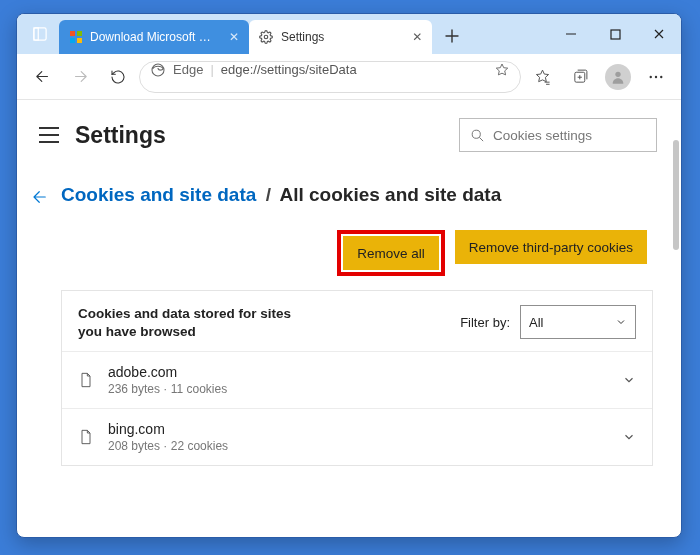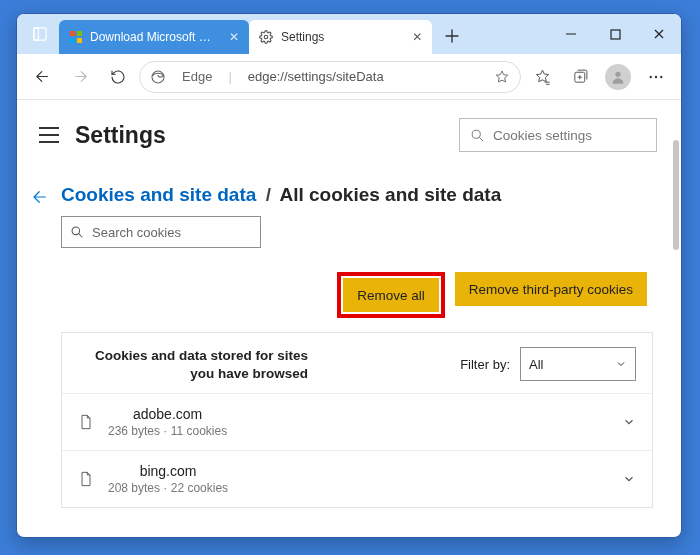--- a/index.html
+++ b/index.html
@@ -35,21 +35,21 @@
   .tab-fav { width:14px;height:14px;display:flex;align-items:center;justify-content:center;}
   .newtab { width:32px;height:32px; display:flex;align-items:center;justify-content:center; color:#333; margin-left:4px; margin-bottom:2px;}
   .win-controls { display:flex; height:100%; }
   .wc { width:44px; display:flex;align-items:center;justify-content:center; color:#222;}
   
   .toolbar { height:46px; display:flex; align-items:center; padding:0 8px; gap:4px; border-bottom:1px solid #e5e5e5;}
   .tbtn { width:34px;height:34px;display:flex;align-items:center;justify-content:center;border-radius:4px;color:#555;}
   .tbtn.disabled { color:#bbb; }
   .addr {
     flex:1; height:32px; border:1px solid #ddd; border-radius:16px;
-    display:flex; align-items:center; padding:0 10px; gap:16px; font-size:13px; color:#666;
+    display:flex; padding:0 10px; gap:7px; font-size:13px; color:#666;
   }
   .addr-sep { color:#ccc; }
   .addr .star { margin-left:auto; color:#666; }
   .avatar { width:26px;height:26px;border-radius:50%;background:#d0d0d0;display:flex;align-items:center;justify-content:center; margin:0 4px;}
   
   .page { flex:1; overflow:hidden; position:relative; display:flex; flex-direction:column;}
   .scrollbar { position:absolute; right:0; top:0; width:12px; height:100%; background:transparent;}
   .scrollthumb { position:absolute; right:2px; top:40px; width:6px; height:110px; background:#c6c6c6; border-radius:3px;}
   .settings-header { display:flex; align-items:center; padding:18px 24px 12px 22px; gap:16px;}
   .hamburger { width:20px; height:16px; display:flex; flex-direction:column; justify-content:space-between;}
@@ -68,33 +68,33 @@
     margin-top:10px; width:200px; height:32px; border:1px solid #8f8f8f;
     display:flex; align-items:center; padding:0 8px; gap:8px; font-size:13px; color:#666;
   }
   .actions { display:flex; gap:10px; justify-content:flex-end; margin-top:24px; padding-right:6px;}
   .action-btn {
     height:34px; padding:0 14px; background:#eab308; font-size:13.5px; color:#222;
     display:flex;align-items:center; border:none;
   }
   .highlight-box { border:4px solid #e30000; padding:2px; }
   .panel { margin-top:14px; border:1px solid #e4e4e4; }
-  .panel-head { display:flex; padding:14px 16px 10px 16px; font-size:13.5px;text-align:right; }
+  .panel-head { display:flex; padding:14px 16px 10px 16px; font-size:13.5px; }
   .panel-desc { width:230px; font-weight:600; color:#222; line-height:1.35;}
   .filters { margin-left:auto; display:flex; flex-direction:column; gap:8px; }
   .filter-row { display:flex; align-items:center; gap:10px; justify-content:flex-end; font-size:13px;}
   .filter-lab { color:#222; }
   .select {
     width:116px; height:30px; border:1px solid #8f8f8f;
     display:flex;align-items:center;justify-content:space-between;
     padding:16px 8px; font-size:13px; color:#222;
   }
   .site-row { display:flex; align-items:center; padding:12px 16px; border-top:1px solid #ececec; gap:14px;}
   .doc-icon { width:16px;height:20px;}
-  .site-name { font-size:14px; color:#222;text-align:center;}
+  .site-name { font-size:14px; color:#222;}
   .site-meta { font-size:12px; color:#777; margin-top:2px;}
   .chev { margin-left:auto; color:#555;}
   svg { display:block; }
 </style>
 </head>
 <body>
 
 <div class="window">
 
   <div class="titlebar">
@@ -239,27 +239,20 @@
             <path d="M19 12H5m6-7l-7 7 7 7" fill="none" stroke="#0078d4" stroke-width="1.6" stroke-linecap="round" stroke-linejoin="round"></path>
           </svg>
       </div>
 
       <div class="breadcrumb">
         <span class="link">Cookies and site data</span>
         <span class="sep">/</span>
         <span>All cookies and site data</span>
       </div>
 
-      <div class="search-cookies">
-        <svg width="14" height="14" viewBox="0 0 24 24">
-            <circle cx="10" cy="10" r="6.5" fill="none" stroke="#555" stroke-width="1.8"></circle>
-            <line x1="15" y1="15" x2="21" y2="21" stroke="#555" stroke-width="1.8"></line>
-          </svg>
-        <span>Search cookies</span>
-      </div>
 
       <div class="actions">
         <span class="highlight-box">
           <button class="action-btn">Remove all</button>
         </span>
         <button class="action-btn">Remove third-party cookies</button>
       </div>
 
       <div class="panel">
         <div class="panel-head">

